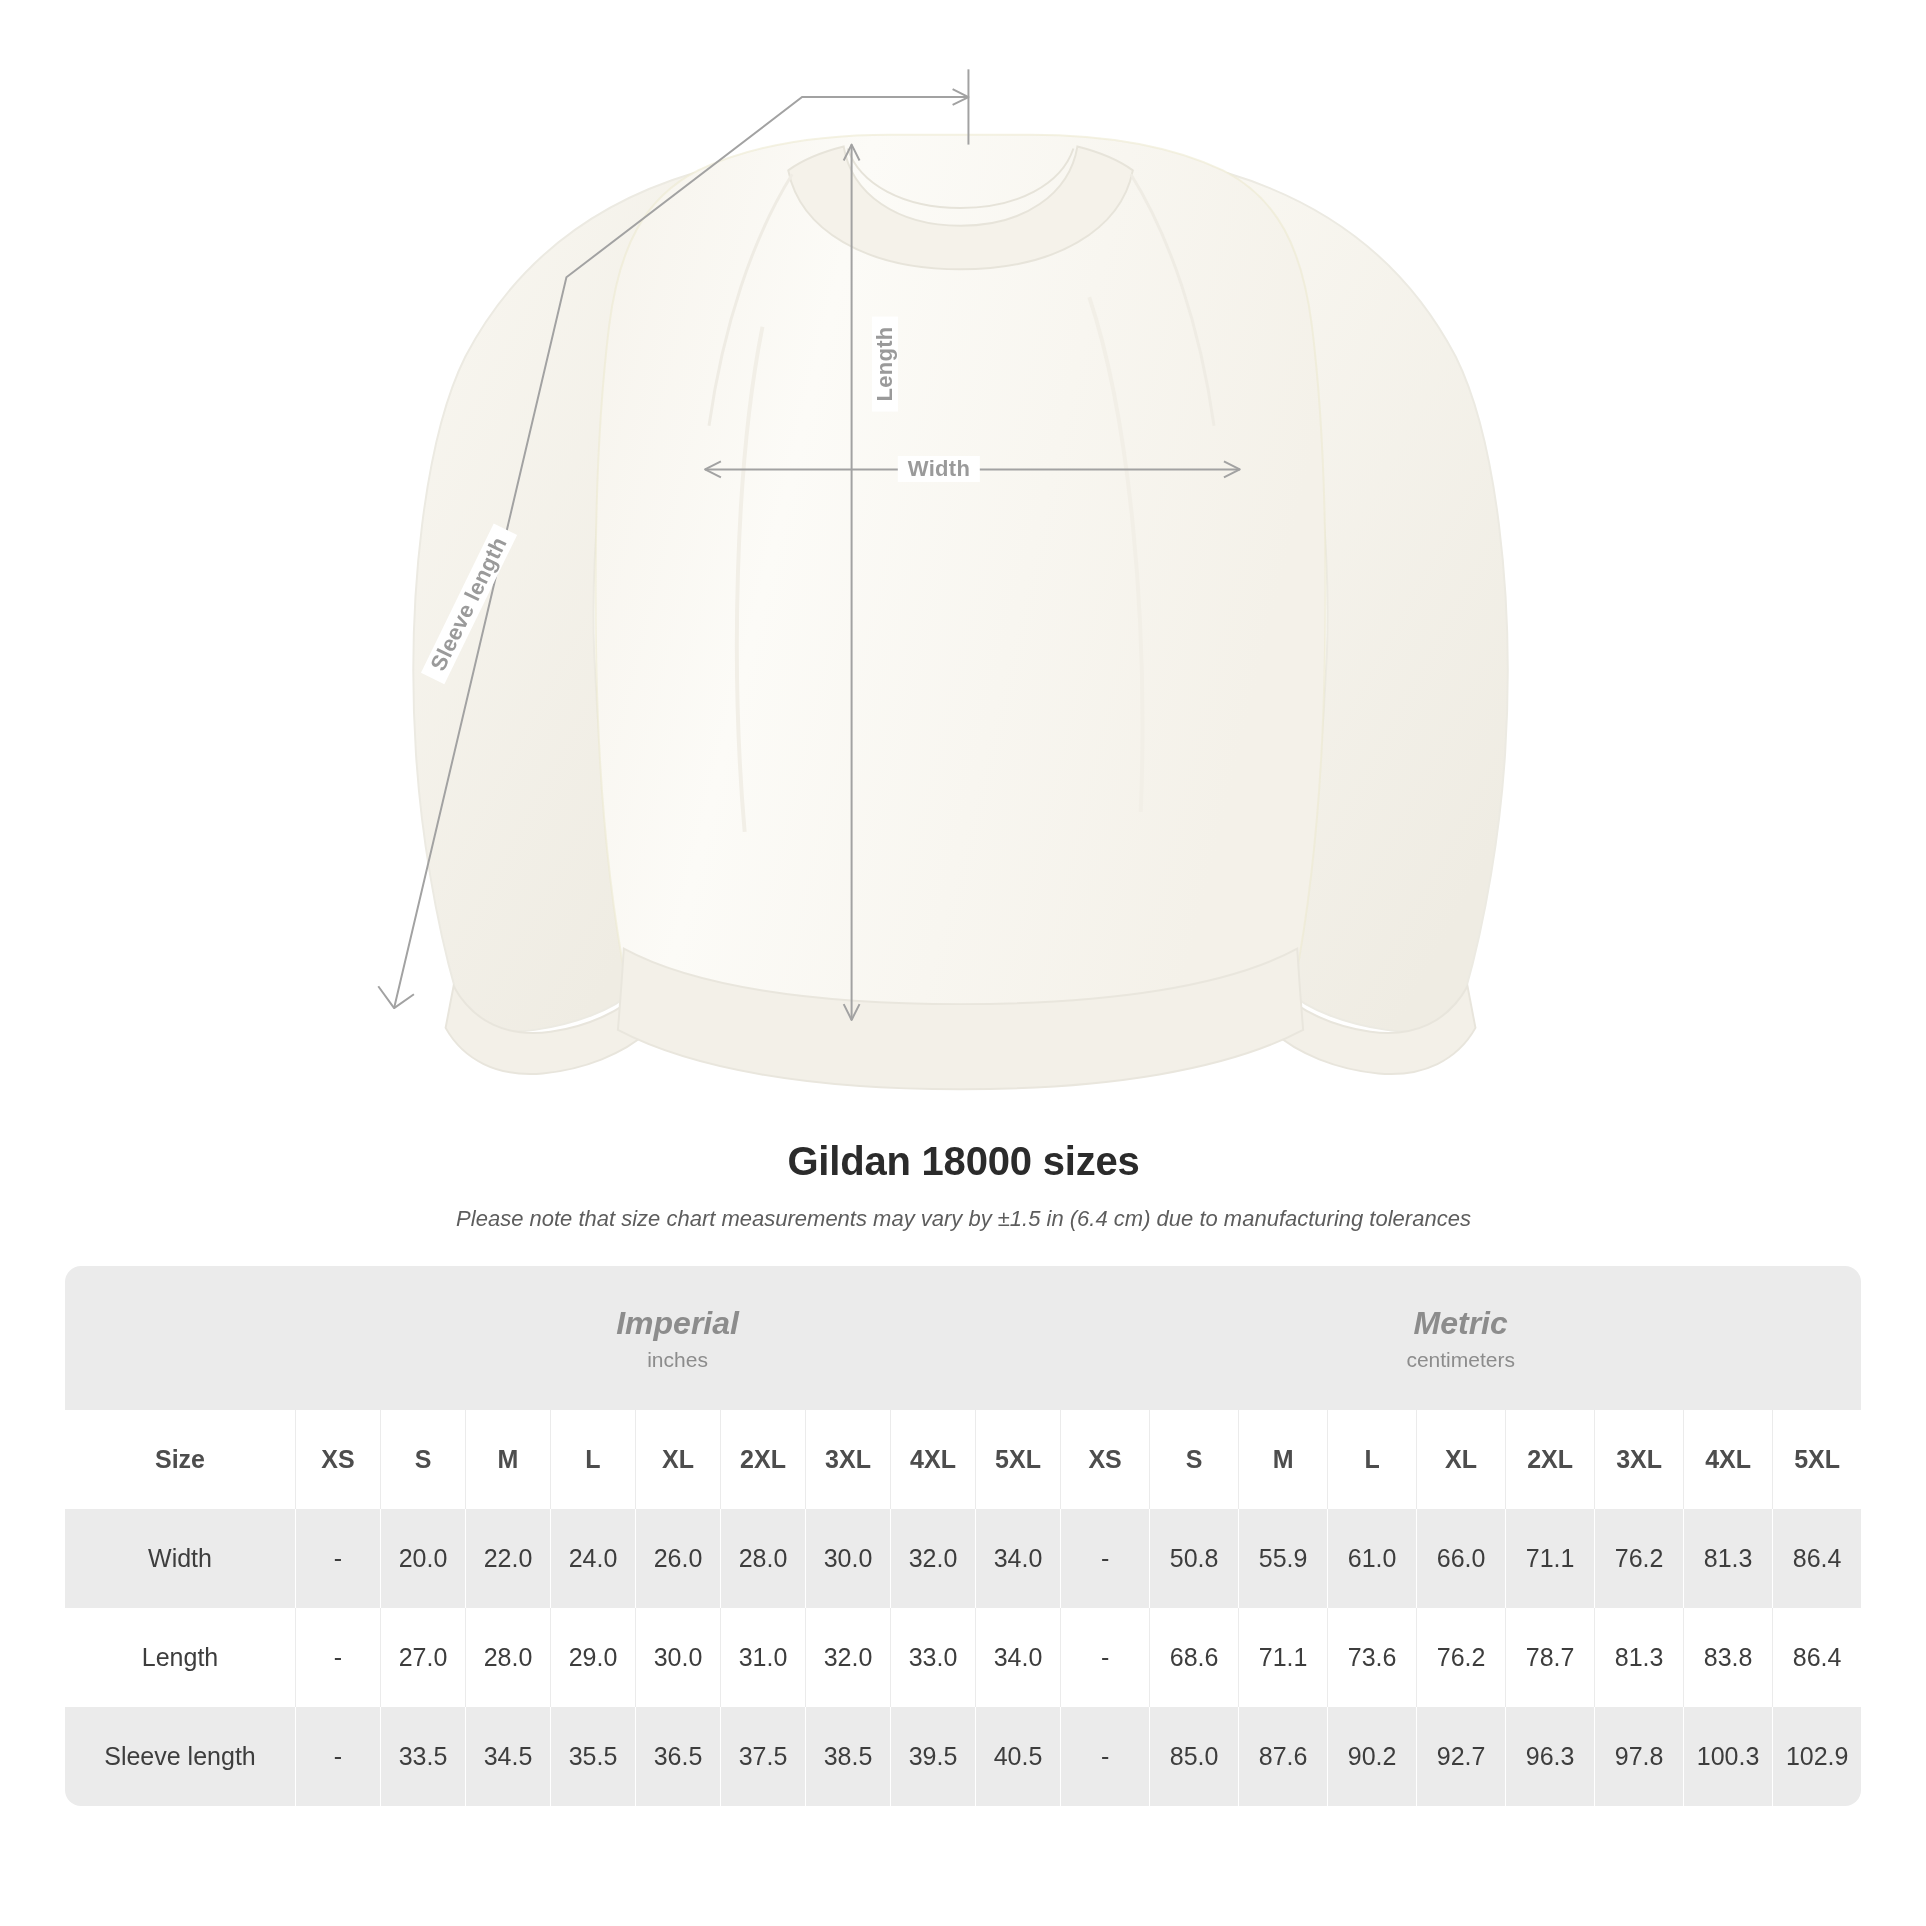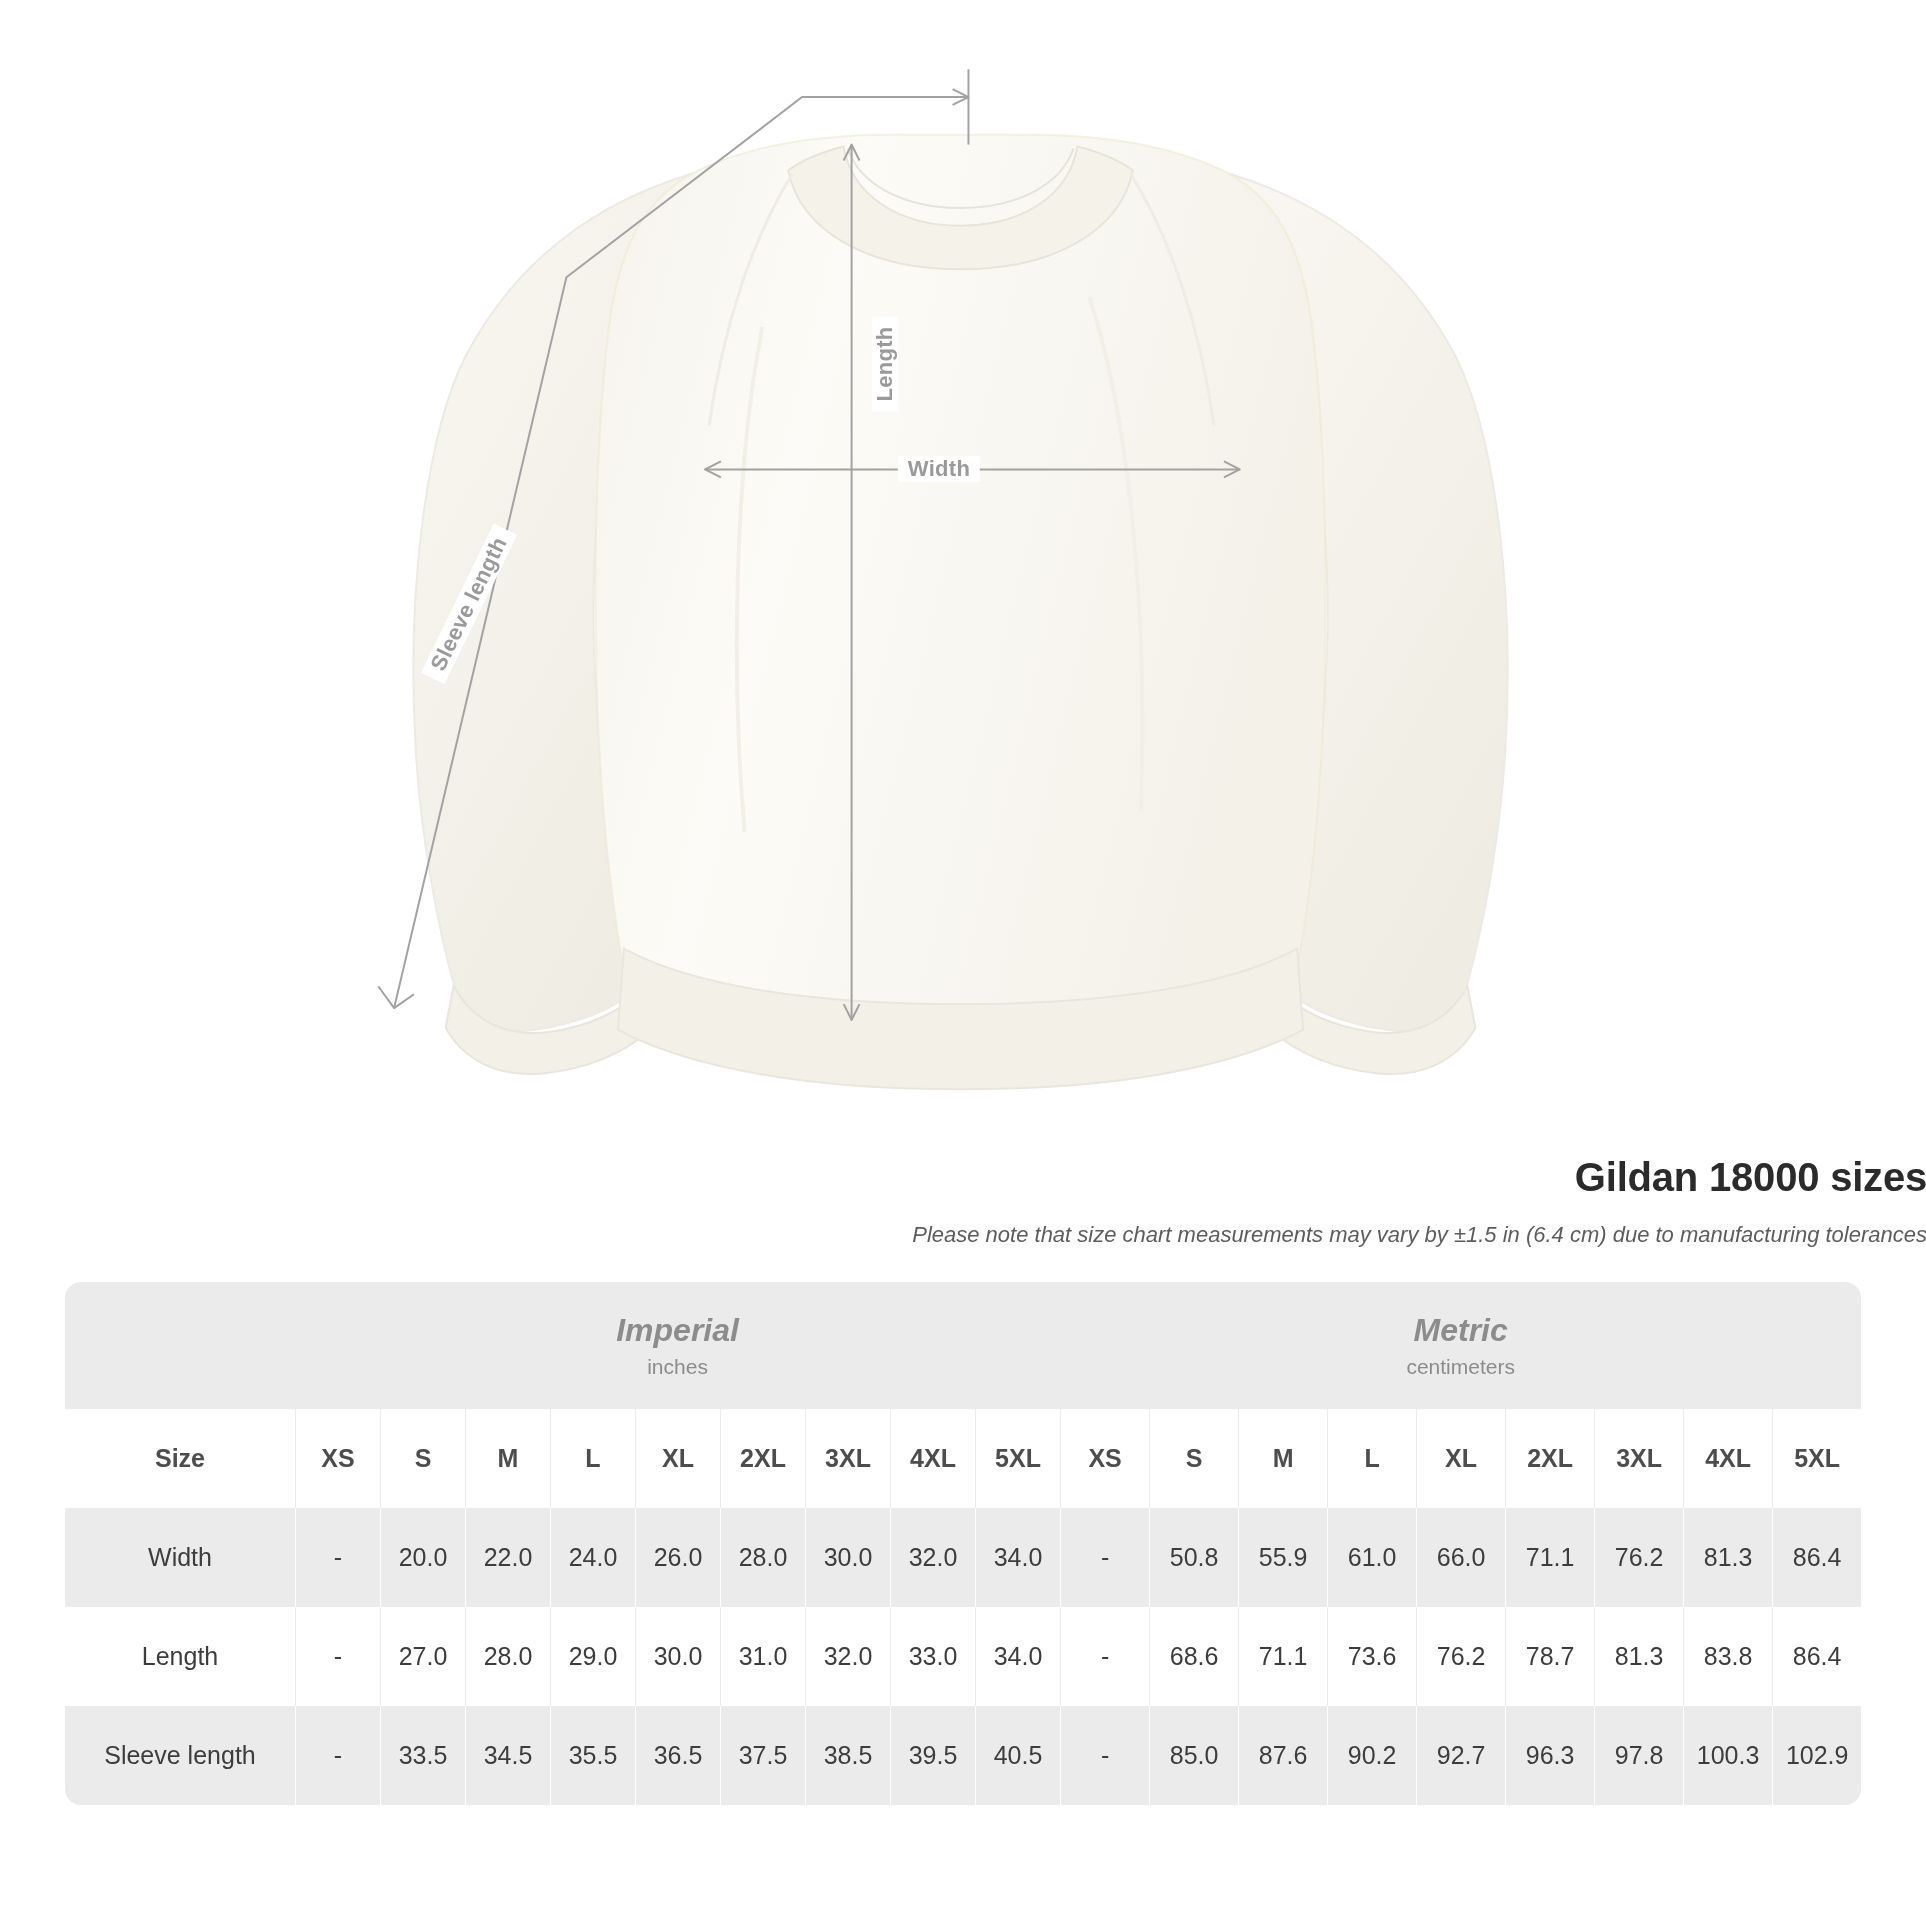--- a/index.html
+++ b/index.html
@@ -57,22 +57,22 @@
   .dim-label.sleeve-lbl {
     left: 469px;
     top: 604px;
     transform: translate(-50%, -50%) rotate(-64deg);
     background: #fff;
     padding: 0 10px;
   }
 
   
   .title-block {
-    text-align: right;
-    margin-top: 36px;
+    text-align: center;
+    margin-top: 20px;
   }
   .chart-title {
     font-size: 40px;
     font-weight: bold;
     color: #2b2b2b;
     letter-spacing: -0.2px;
   }
   .chart-note {
     font-size: 22px;
     font-style: italic;
@@ -93,21 +93,21 @@
   table.size-table td, table.size-table th {
     padding: 0;
     text-align: center;
     vertical-align: middle;
     font-weight: normal;
   }
 
   
   .unit-cell {
     background: #ebebeb;
-    height: 127px;
+    height: 144px;
   }
   .unit-cell .unit-name {
     font-size: 32px;
     font-weight: bold;
     font-style: italic;
     color: #8c8c8c;
   }
   .unit-cell .unit-sub {
     font-size: 21px;
     color: #8c8c8c;

